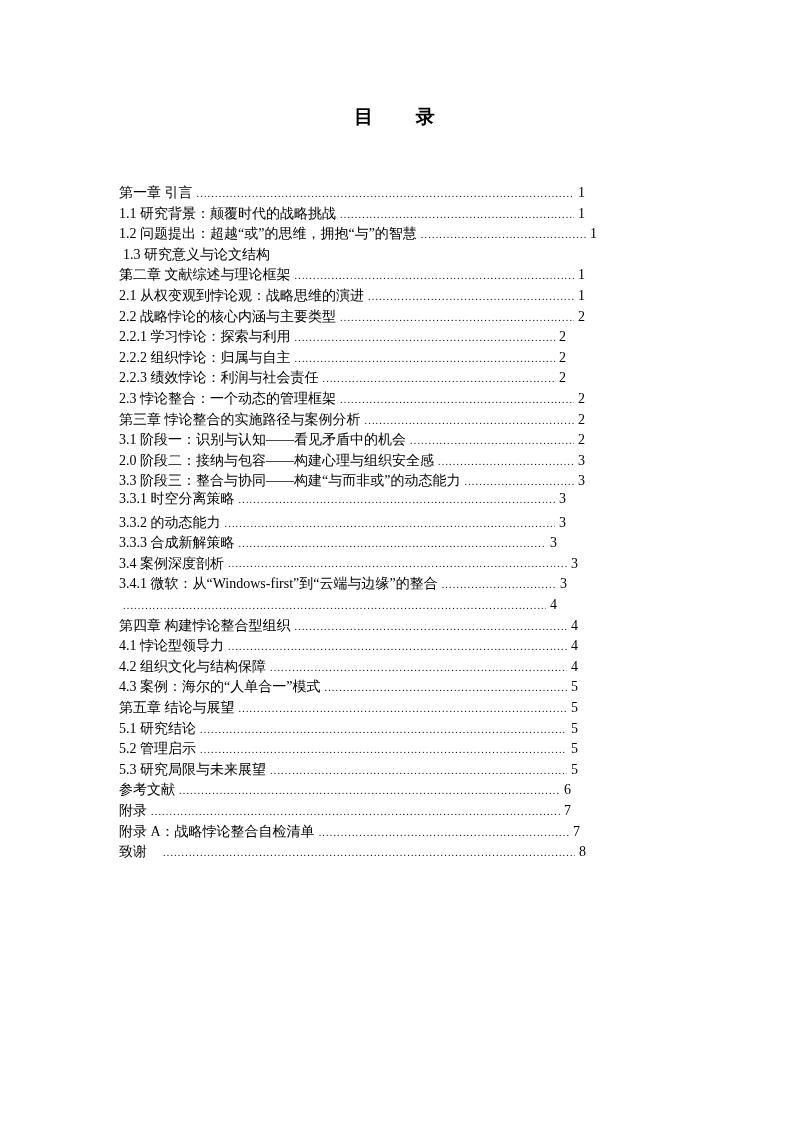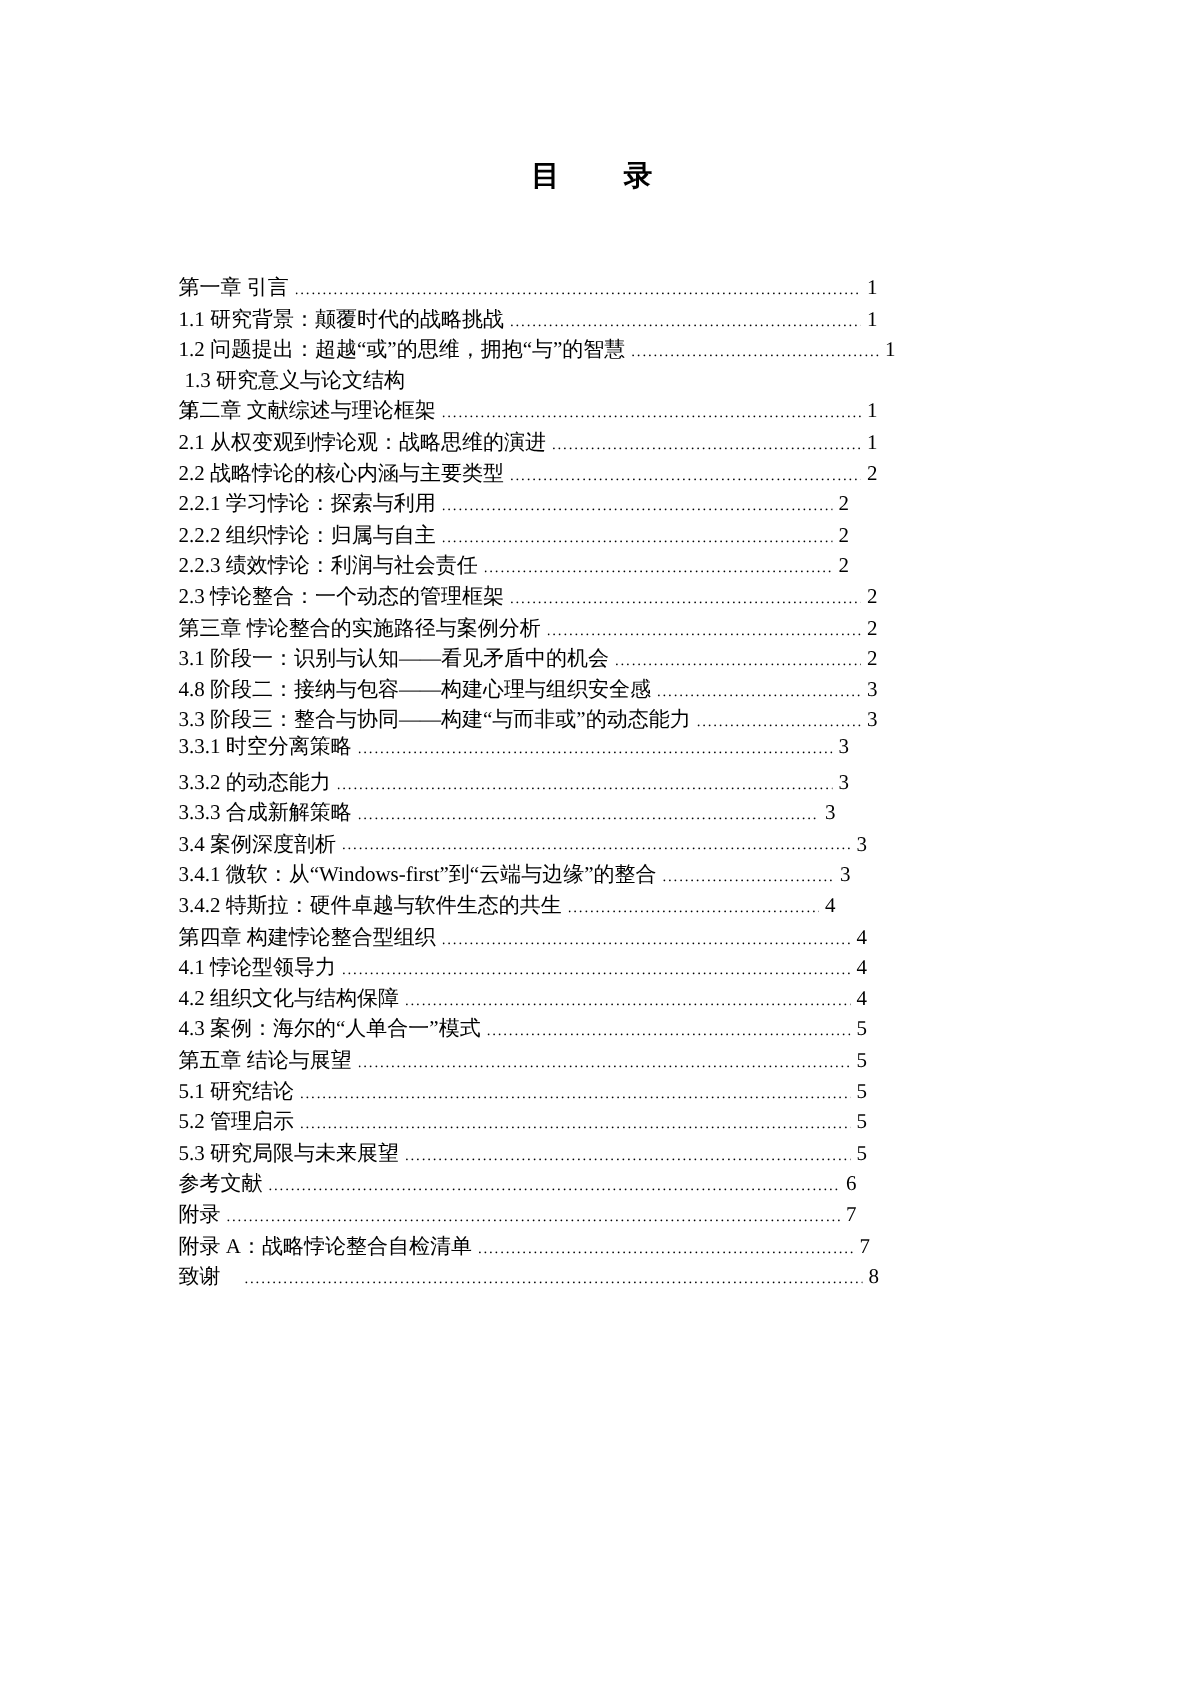--- a/index.html
+++ b/index.html
@@ -82,21 +82,21 @@
       <span class="label">第三章  悖论整合的实施路径与案例分析</span>
       <span class="dots"></span>
       <span class="page">2</span>
     </div>
   <div class="row" style="top:247.2px;width:466px;">
       <span class="label">3.1  阶段一：识别与认知——看见矛盾中的机会</span>
       <span class="dots"></span>
       <span class="page">2</span>
     </div>
   <div class="row" style="top:267.8px;width:466px;">
-      <span class="label">4.8  阶段二：接纳与包容——构建心理与组织安全感</span>
+      <span class="label">2.0  阶段二：接纳与包容——构建心理与组织安全感</span>
       <span class="dots"></span>
       <span class="page">3</span>
     </div>
   <div class="row" style="top:288.4px;width:466px;">
       <span class="label">3.3  阶段三：整合与协同——构建“与而非或”的动态能力</span>
       <span class="dots"></span>
       <span class="page">3</span>
     </div>
   <div class="row" style="top:306px;width:447px;">
       <span class="label">3.3.1  时空分离策略</span>
@@ -117,21 +117,20 @@
       <span class="label">3.4  案例深度剖析</span>
       <span class="dots"></span>
       <span class="page">3</span>
     </div>
   <div class="row" style="top:391.4px;width:448px;">
       <span class="label">3.4.1  微软：从“Windows-first”到“云端与边缘”的整合</span>
       <span class="dots"></span>
       <span class="page">3</span>
     </div>
   <div class="row" style="top:412px;width:438px;">
-      <span class="label">3.4.2  特斯拉：硬件卓越与软件生态的共生</span>
       <span class="dots"></span>
       <span class="page">4</span>
     </div>
   <div class="row" style="top:432.6px;width:459px;">
       <span class="label">第四章  构建悖论整合型组织</span>
       <span class="dots"></span>
       <span class="page">4</span>
     </div>
   <div class="row" style="top:453.2px;width:459px;">
       <span class="label">4.1  悖论型领导力</span>

